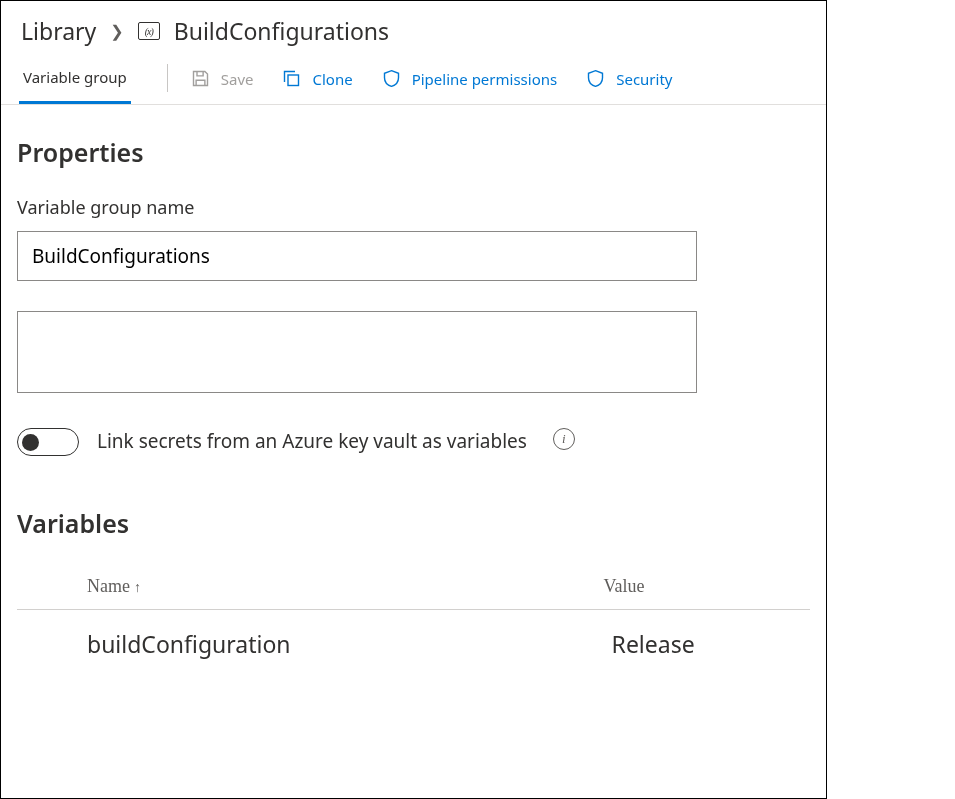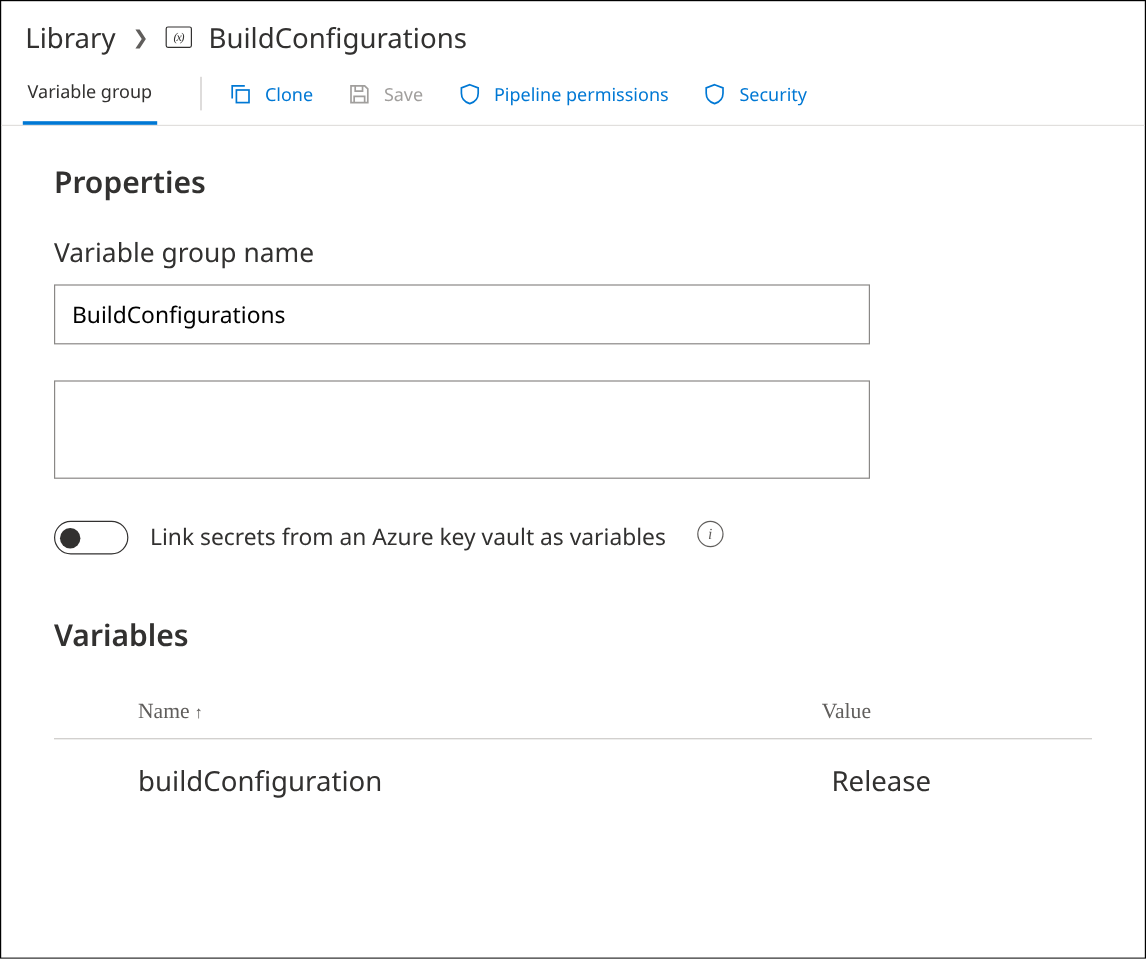--- a/index.html
+++ b/index.html
@@ -1,35 +1,35 @@
 <!DOCTYPE html>
 <html><head>
   <meta charset="utf-8">
   <style>
     * { box-sizing: border-box; margin: 0; padding: 0; }
     body { font-family: "Segoe UI", -apple-system, system-ui, sans-serif; color: #323130; background: #fff; }
-    .frame { width: 955px; height: 799px; border: 1.5px solid #000; overflow: hidden; }
+    .frame { width: 827px; height: 799px; border: 1.5px solid #000; overflow: hidden; }
 
     .breadcrumb { display: flex; align-items: center; gap: 14px; padding: 14px 20px 8px; font-size: 23px; }
     .breadcrumb .lib { color: #323130; }
     .breadcrumb .chev { color: #605e5c; font-size: 16px; }
     .vg-icon { width: 22px; height: 18px; border: 1.5px solid #323130; border-radius: 2px; display: inline-flex; align-items: center; justify-content: center; font-size: 10px; font-style: italic; font-family: "Times New Roman", serif; letter-spacing: -1px; }
     .breadcrumb .title { font-weight: 400; }
 
     .toolbar { display: flex; align-items: center; gap: 0; padding: 2px 0 0 18px; border-bottom: 1px solid #e1dfdd; font-size: 15px; }
     .tab { padding: 10px 4px 14px; margin-right: 36px; color: #323130; border-bottom: 3px solid transparent; }
     .tab.active { border-bottom-color: #0078d4; font-weight: 400; }
     .vdiv { width: 1px; height: 28px; background: #c8c6c4; margin: 0 12px 6px 0; }
     .tbtn { display: flex; align-items: center; gap: 10px; padding: 6px 18px 10px 10px; color: #0078d4; cursor: pointer; }
     .tbtn.disabled { color: #a19f9d; cursor: default; }
     .tbtn svg { width: 21px; height: 21px; }
 
-    .content { padding: 30px 44px; }
+    .content { padding: 30px 16px; }
     h2 { font-size: 25px; font-weight: 600; margin-bottom: 26px; }
-    .label { font-size: 22px; margin-bottom: 12px; display: block; }
+    .label { font-size: 18px; margin-bottom: 12px; display: block; }
     .field { width: 680px; border: 1px solid #8a8886; padding: 11px 14px; font-size: 19px; font-family: inherit; margin-bottom: 30px; }
     .field.textarea { height: 82px; resize: none; }
 
     .toggle-row { display: flex; align-items: flex-start; gap: 18px; margin-bottom: 50px; }
     .toggle { width: 62px; height: 28px; border: 1.5px solid #323130; border-radius: 14px; display: flex; align-items: center; padding: 0 4px; cursor: pointer; }
     .toggle-knob { width: 17px; height: 17px; border-radius: 50%; background: #323130; }
     .toggle-label { font-size: 19px; color: #323130; }
     .info-circle { width: 22px; height: 22px; border: 1.2px solid #605e5c; border-radius: 50%; display: flex; align-items: center; justify-content: center; font-family: Georgia, serif; font-style: italic; font-size: 13px; color: #605e5c; margin-left: 8px; }
 
     table { width: 100%; border-collapse: collapse; }
@@ -48,34 +48,34 @@
   <div class="breadcrumb">
     <span class="lib">Library</span>
     <span class="chev">❯</span>
     <span class="vg-icon">(x)</span>
     <span class="title">BuildConfigurations</span>
   </div>
 
   <div class="toolbar">
     <div class="tab active">Variable group</div>
     <div class="vdiv"></div>
-    <div class="tbtn">
-      <svg viewBox="0 0 24 24" fill="none" stroke="currentColor" stroke-width="1.6">
-          <rect x="8" y="8" width="12" height="12"></rect>
-          <path d="M4 16V4h12"></path>
-        </svg>
-      <span>Clone</span>
-    </div>
     <div class="tbtn disabled">
       <svg viewBox="0 0 24 24" fill="none" stroke="currentColor" stroke-width="1.6">
           <path d="M4 4h13l3 3v13H4z"></path>
           <path d="M8 4v5h7V4"></path>
           <path d="M7 20v-6h10v6"></path>
         </svg>
       <span>Save</span>
+    </div>
+    <div class="tbtn">
+      <svg viewBox="0 0 24 24" fill="none" stroke="currentColor" stroke-width="1.6">
+          <rect x="8" y="8" width="12" height="12"></rect>
+          <path d="M4 16V4h12"></path>
+        </svg>
+      <span>Clone</span>
     </div>
     <div class="tbtn">
       <svg viewBox="0 0 24 24" fill="none" stroke="currentColor" stroke-width="1.6">
           <path d="M12 3l8 3v5c0 5-3.5 8.5-8 10-4.5-1.5-8-5-8-10V6l8-3z"></path>
         </svg>
       <span>Pipeline permissions</span>
     </div>
     <div class="tbtn">
       <svg viewBox="0 0 24 24" fill="none" stroke="currentColor" stroke-width="1.6">
           <path d="M12 3l8 3v5c0 5-3.5 8.5-8 10-4.5-1.5-8-5-8-10V6l8-3z"></path>

